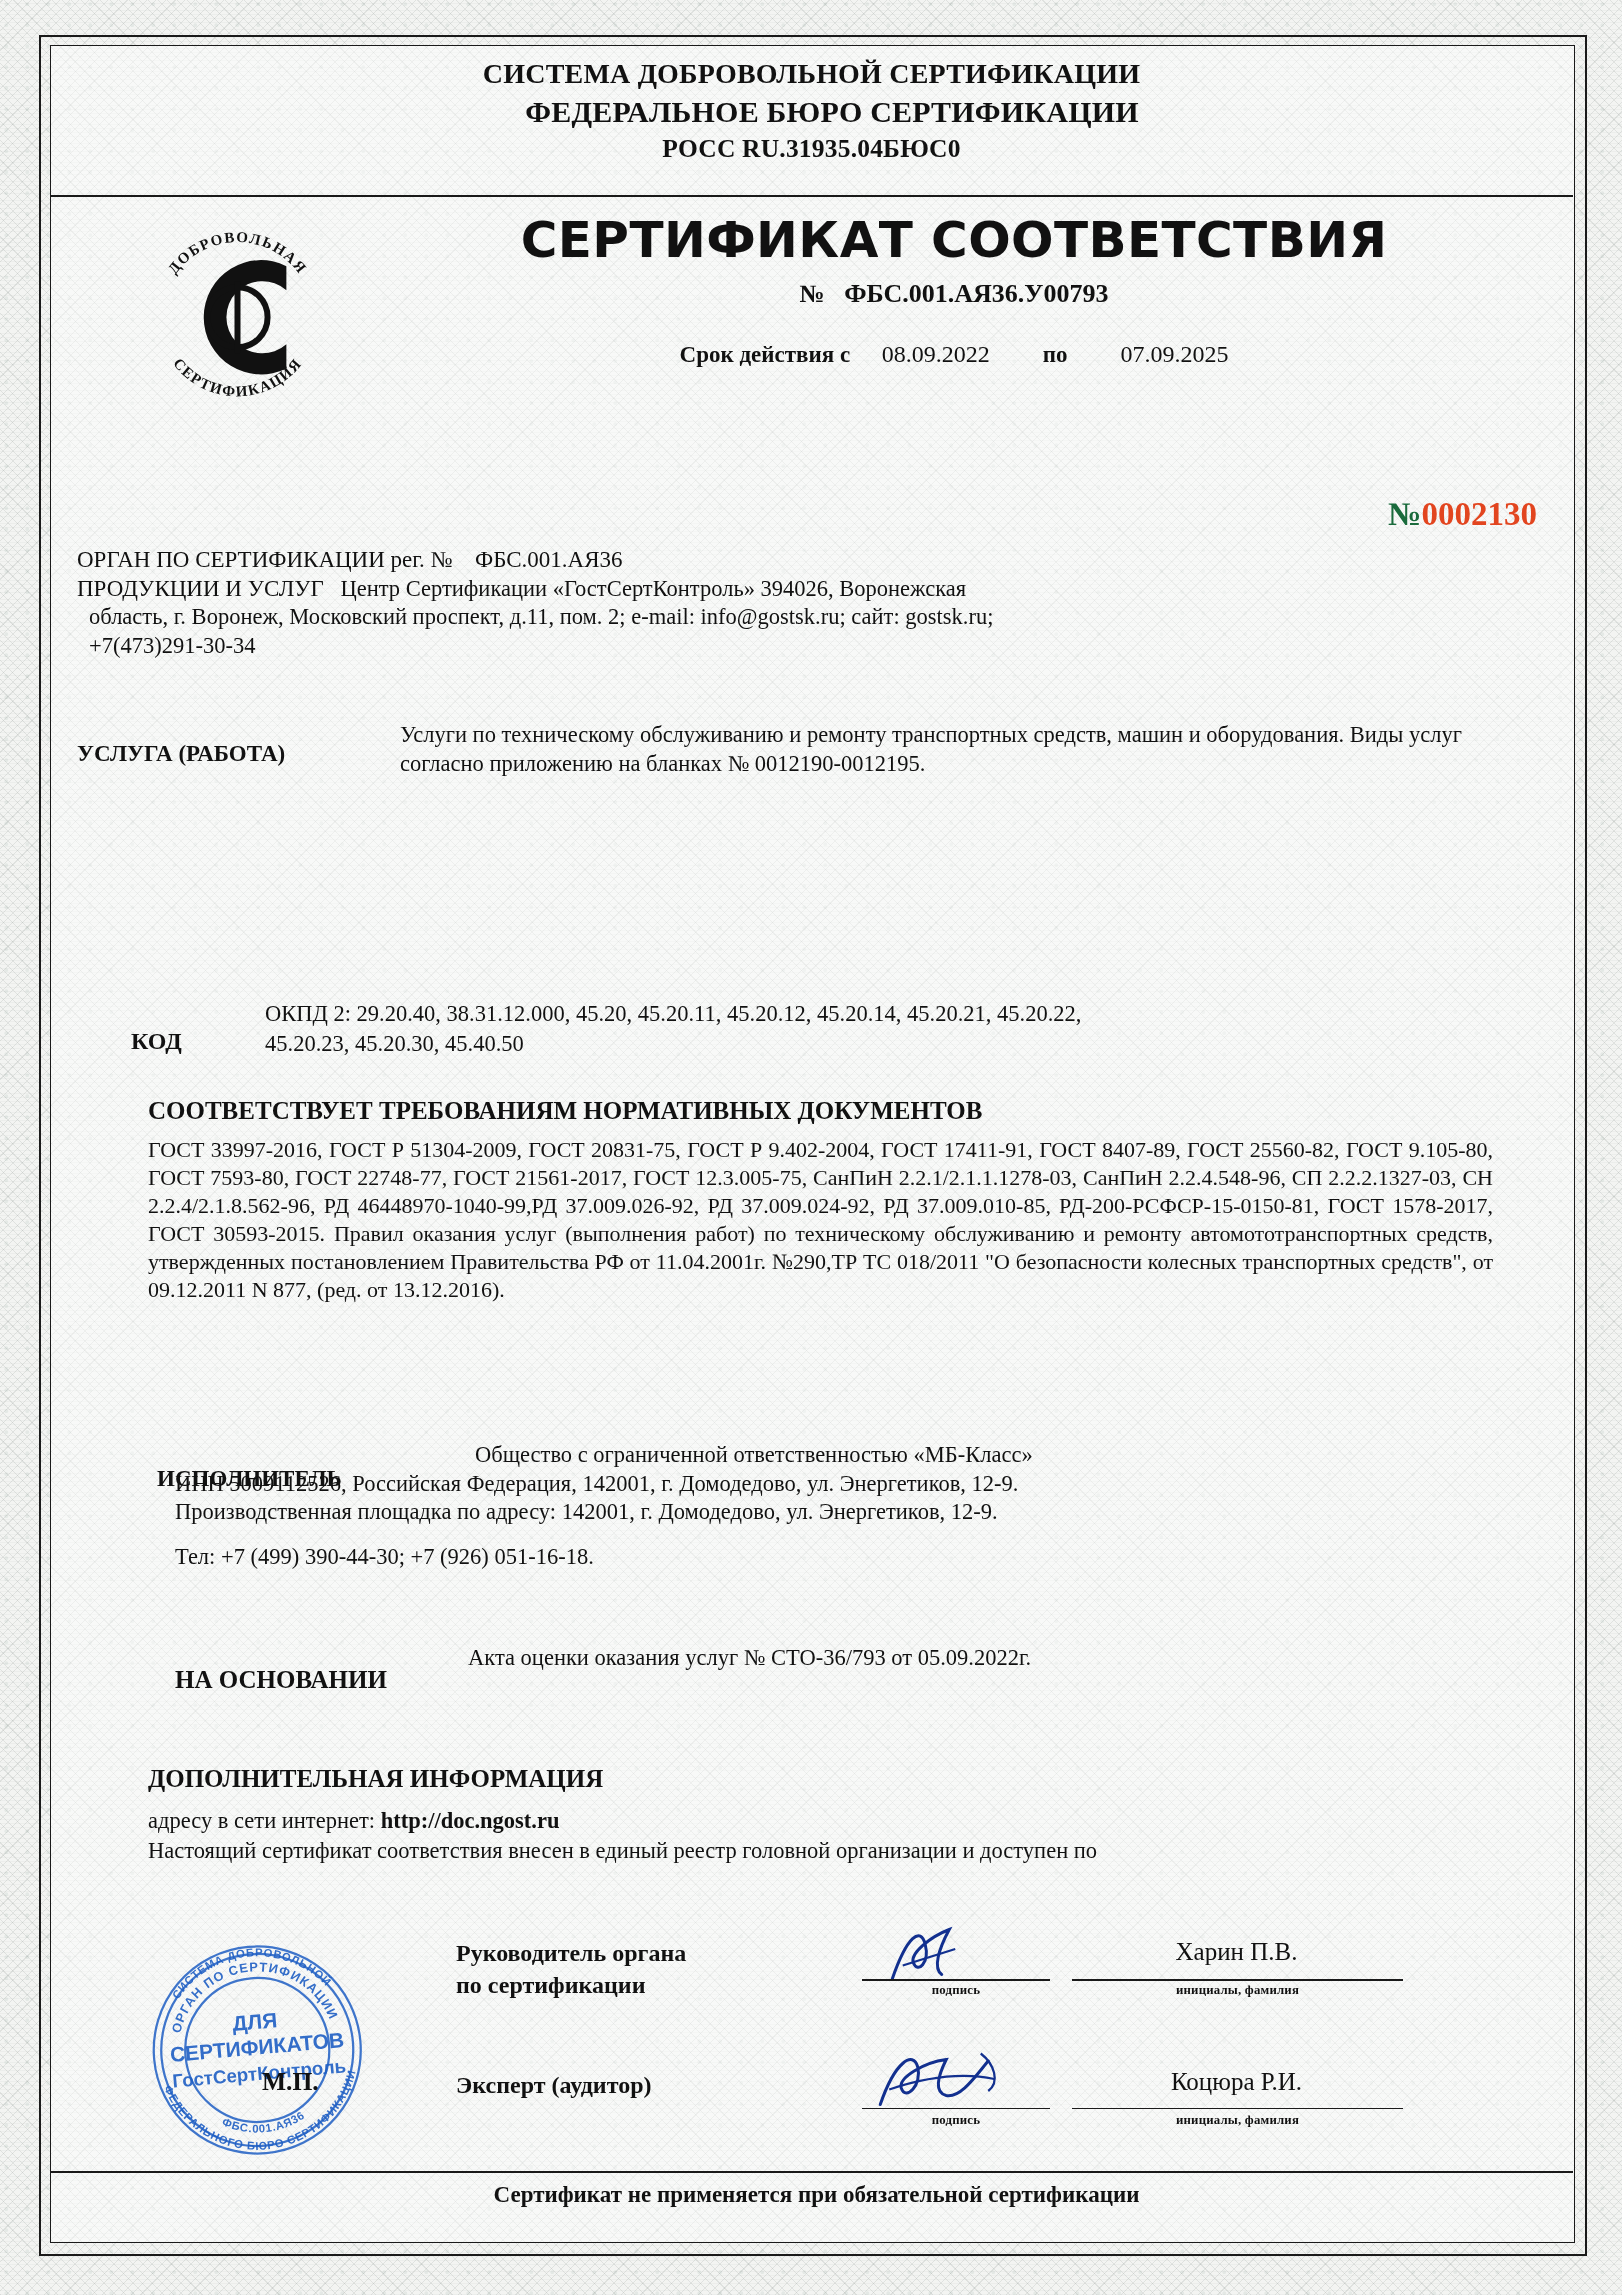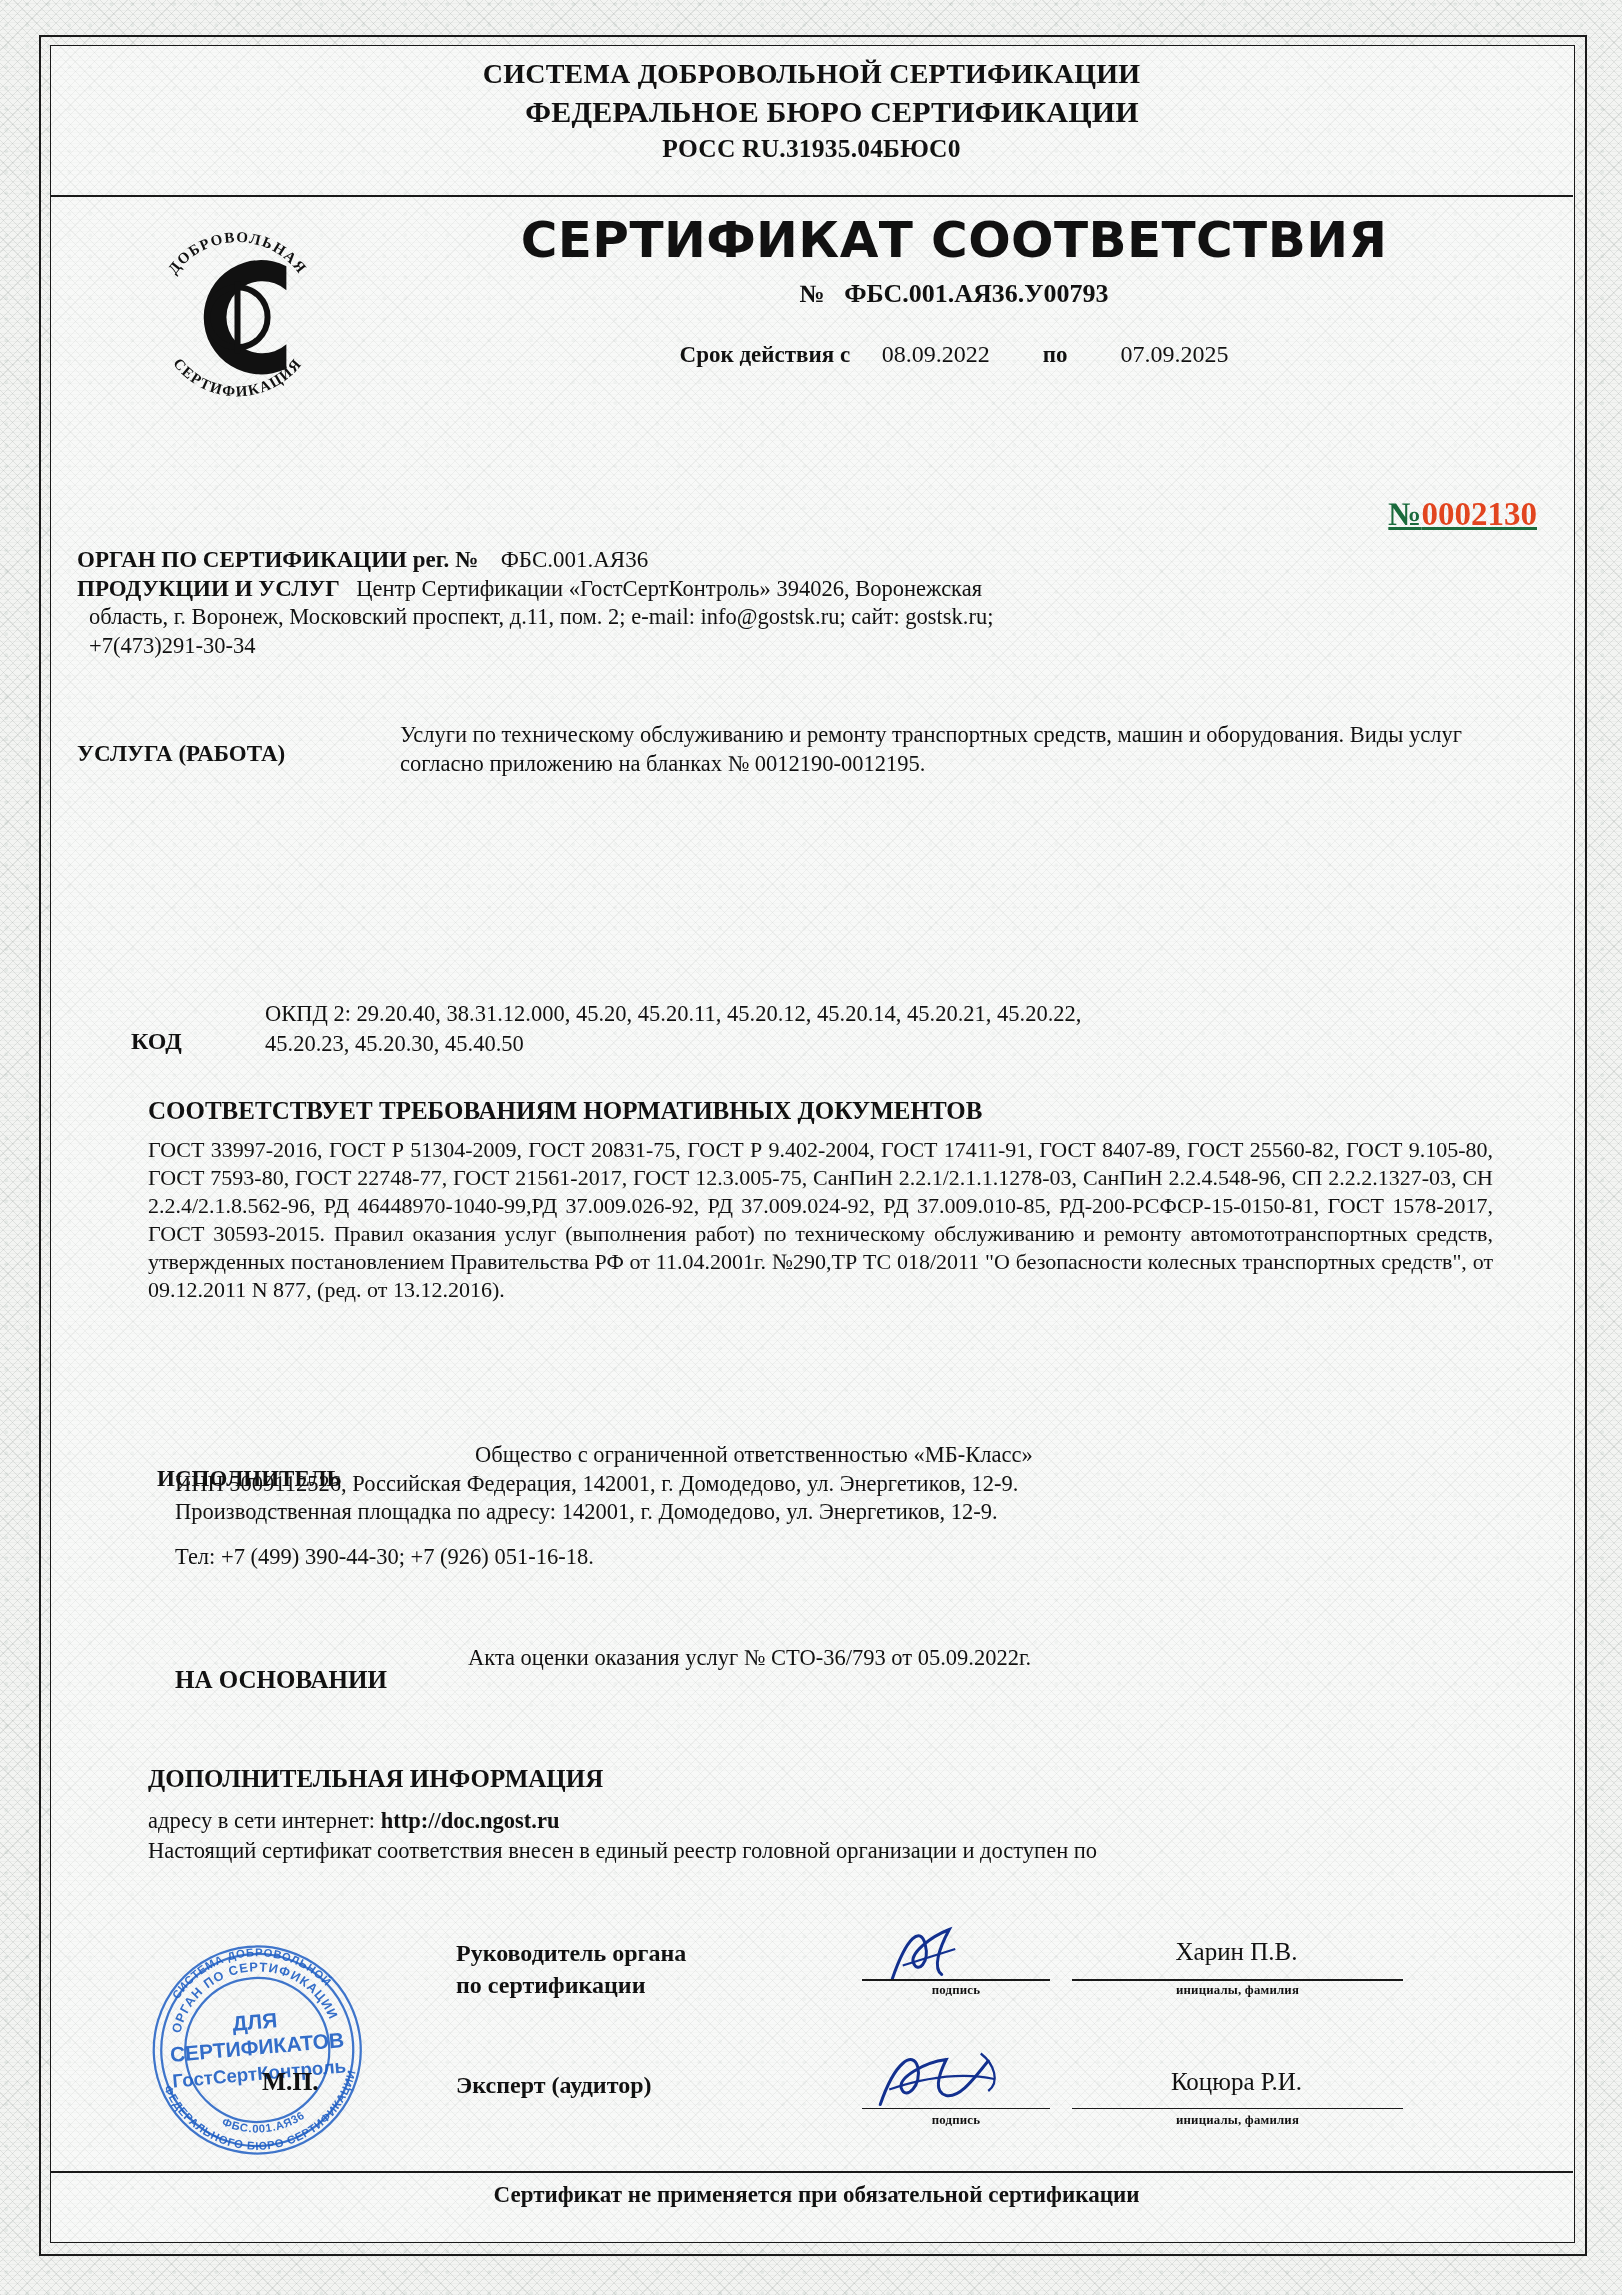--- a/index.html
+++ b/index.html
@@ -113,29 +113,28 @@
   .validity .gap2 { display:inline-block; width: 41px; }
 
   .blank-no {
     position: absolute;
     right: 36px;
     top: 451px;
     font-size: 33px;
     font-weight: bold;
     color: #1a6b3c;
     white-space: nowrap;
-    text-decoration: underline;
   }
   .blank-no .digits { color: #e2451f; }
 
   
   .row { position: absolute; }
 
   .org-block { left: 27px; top: 502px; width: 1472px; }
-  .org-label-1 { font-weight: bold; font-size: 23px; }
+  .org-label-1 { font-weight: normal; font-size: 23px; }
   .org-reg { font-size: 23px; font-weight: normal; }
   .org-body { font-size: 22.5px; line-height: 28.5px; }
 
   .service-block { left: 27px; top: 676px; width: 1472px; }
   .service-label { position:absolute; left:0; top: 19.5px; font-weight:bold; font-size:23px; }
   .service-text { margin-left: 323px; font-size: 22.5px; line-height: 28.5px; }
 
   .code-block { left: 27px; top: 954px; width: 1472px; }
   .code-label { position:absolute; left: 54px; top: 28.5px; font-weight:bold; font-size:24px; }
   .code-text { margin-left: 188px; font-size: 22.5px; line-height: 30px; }

